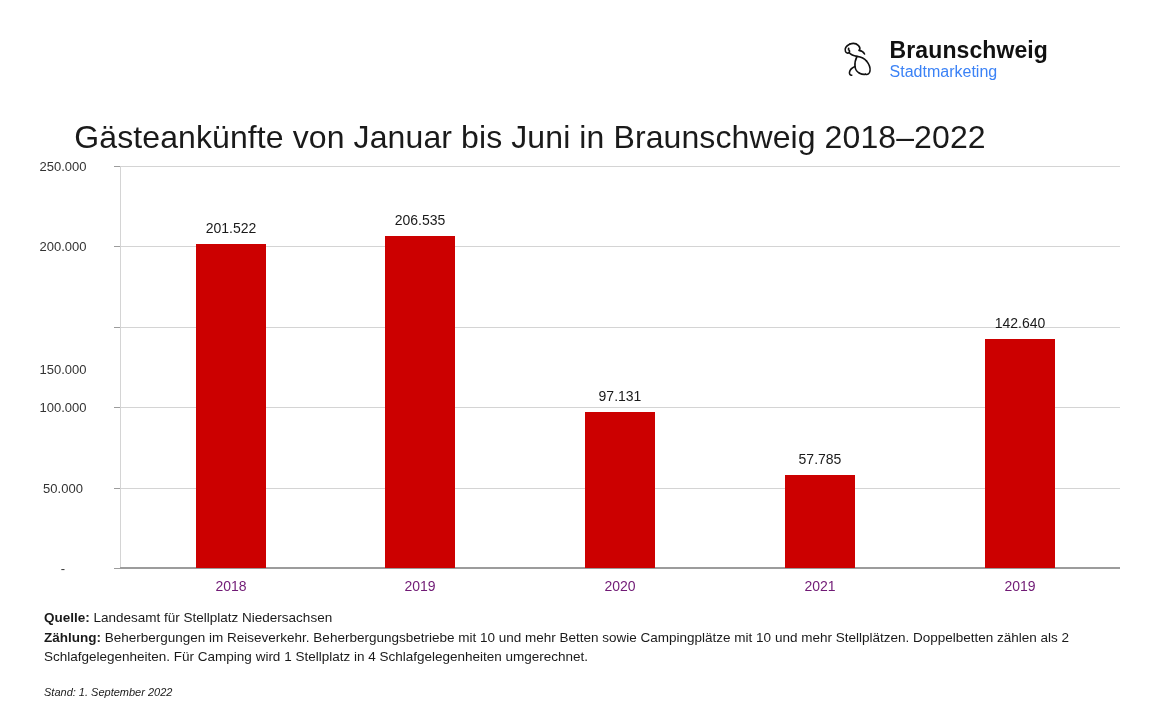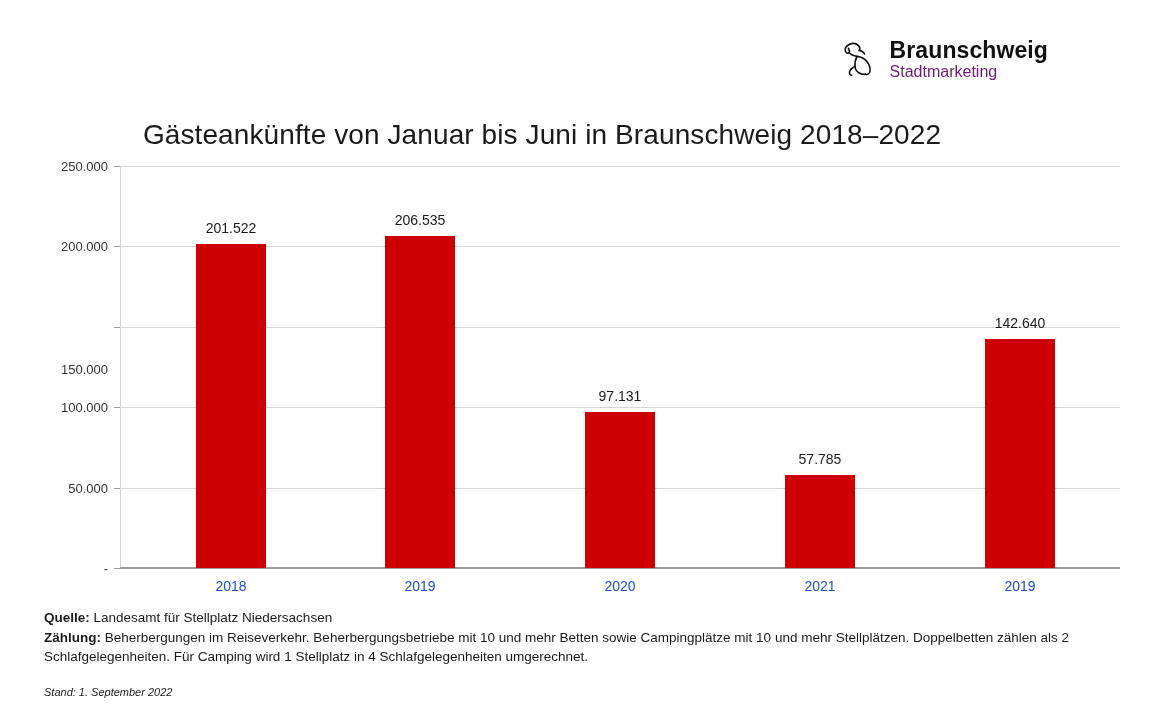--- a/index.html
+++ b/index.html
@@ -37,31 +37,31 @@
   }
   .logo-title {
     font-size: 23px;
     font-weight: bold;
     letter-spacing: 0.1px;
     color: #111111;
   }
   .logo-sub {
     font-size: 16px;
     font-weight: normal;
-    color: #701a75;
+    color: #3b82f6;
   }
 
   
   .chart-title {
     position: absolute;
     top: 119px;
-    left: 12px;
+    left: 0;
     width: 1060px;
     text-align: center;
-    font-size: 28px;
+    font-size: 32px;
     font-weight: normal;
     color: #1a1a1a;
     letter-spacing: 0.1px;
   }
 
   
   .plot-wrap {
     position: absolute;
     left: 0;
     top: 150px;
@@ -95,21 +95,21 @@
     position: absolute;
     left: 0;
     top: 0;
     width: 1px;
     height: 100%;
     background: #d4d4d4;
   }
   .ytick-dash {
     position: absolute;
     width: 90px;
-    text-align: right;
+    text-align: center;
     font-size: 13px;
     color: #333333;
     transform: translateY(-50%);
   }
   .ytick-mark {
     position: absolute;
     width: 6px;
     height: 1px;
     background: #9c9c9c;
   }
@@ -142,21 +142,21 @@
     font-size: 14px;
     color: #1a1a1a;
     white-space: nowrap;
   }
   .xtick-label {
     position: absolute;
     left: 50%;
     transform: translateX(-50%);
     bottom: -26px;
     font-size: 14px;
-    color: #1d4ed8;
+    color: #701a75;
   }
 
   
   .footer {
     position: absolute;
     left: 44px;
     top: 608px;
     width: 1090px;
     font-size: 13.5px;
     line-height: 1.45;

